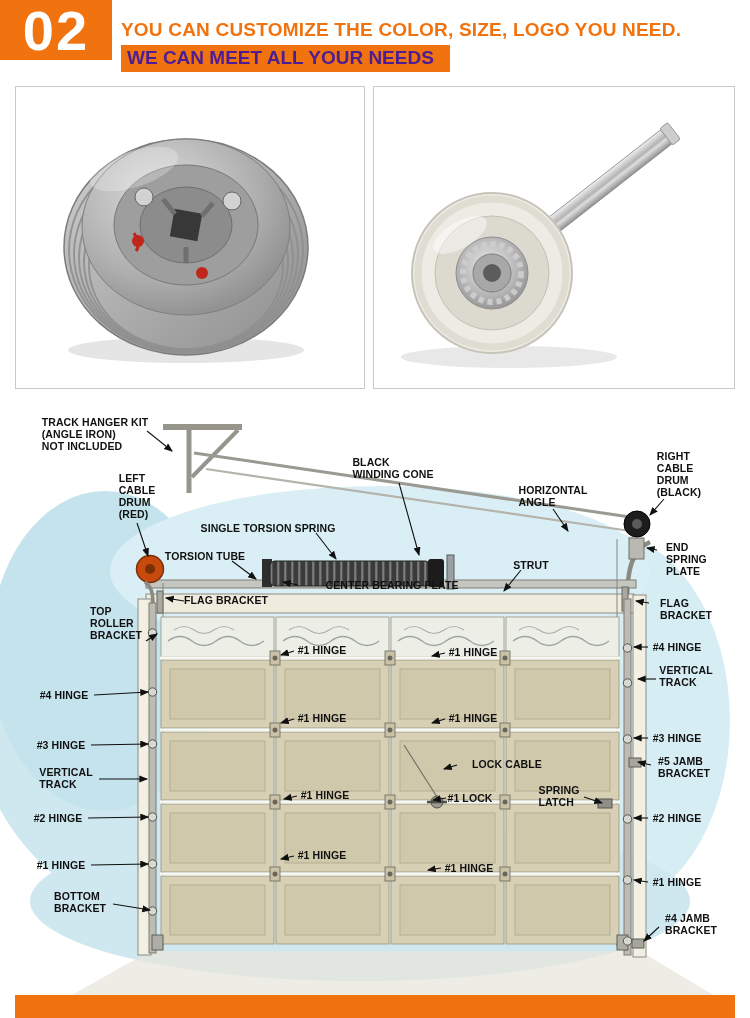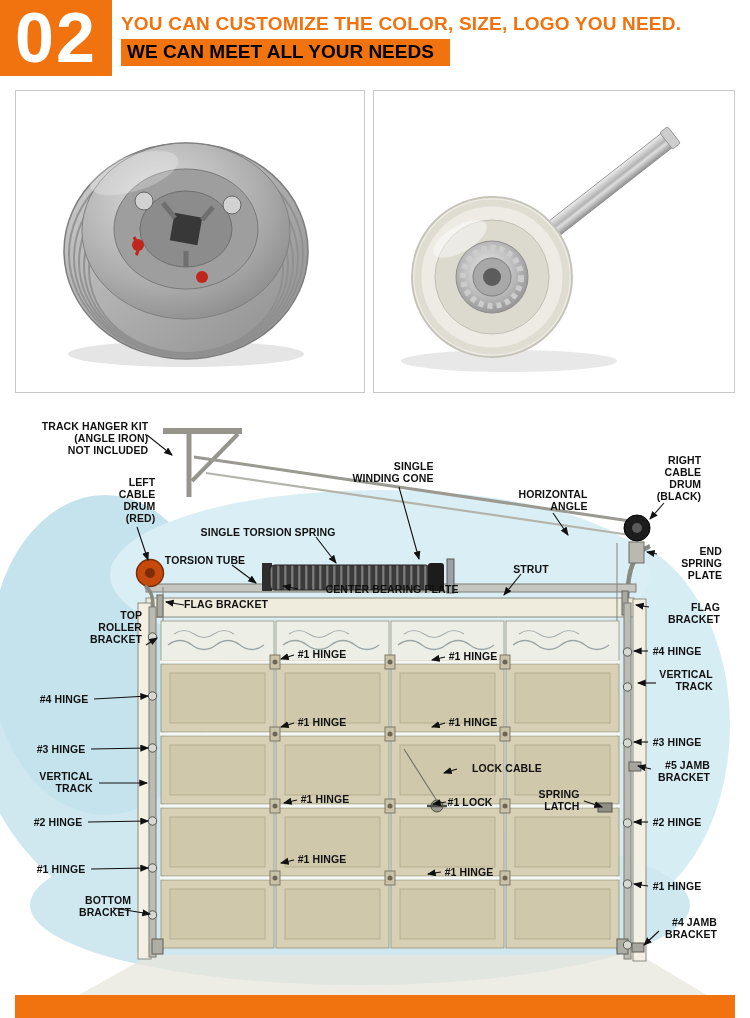--- a/index.html
+++ b/index.html
@@ -5,45 +5,45 @@
   :root { --accent:#F1730F; }
   * { margin:0; padding:0; box-sizing:border-box; }
   html,body { background:#fff; }
   body {
     width:750px; height:1018px; position:relative; overflow:hidden;
     font-family:"Liberation Sans", sans-serif;
   }
   
   .header { display:flex; align-items:flex-start; }
   .num-badge {
-    width:112px; height:76px; background:var(--accent); color:#fff;
+    width:112px; height:60px; background:var(--accent); color:#fff;
     display:flex; align-items:center; justify-content:center;
-    font-size:70px; font-weight:800; letter-spacing:2px; flex:0 0 auto;
-  }
-  .header-text { padding:13px 0 0 9px; }
+    font-size:56px; font-weight:800; letter-spacing:2px; flex:0 0 auto;
+  }
+  .header-text { padding:19px 0 0 9px; }
   .h-line1 { color:var(--accent); font-weight:800; font-size:19px; letter-spacing:.2px; }
   .h-line2 {
-    display:inline-block; background:var(--accent); color:#000000;
+    display:inline-block; background:var(--accent); color:#4c1d95;
     font-weight:800; font-size:19px; padding:2px 16px 3px 6px; margin-top:4px;
   }
   
   .products { display:flex; gap:8px; margin:14px 15px 0 15px; }
   .photo-box {
     border:1px solid #c9c9c9; background:#fff; height:303px;
     display:flex; align-items:center; justify-content:center; overflow:hidden;
   }
   .photo-box.left { width:350px; }
   .photo-box.right { width:362px; }
   
   .diagram-wrap { position:relative; width:750px; height:595px; margin-top:12px; }
   .diagram-wrap > svg { position:absolute; left:0; top:0; }
   .label-layer { position:absolute; inset:0; }
   .dlabel {
     position:absolute; transform:translateX(-50%);
-    text-align:right; font-size:10.5px; font-weight:700; line-height:1.14;
+    text-align:left; font-size:10.5px; font-weight:700; line-height:1.14;
     white-space:pre-line; color:#101010; letter-spacing:.1px;
   }
   
   .bottom-bar { position:absolute; left:15px; right:15px; bottom:0; height:23px; background:var(--accent); }
 </style>
 </head>
 <body>
 
 <header class="header">
   <div class="num-badge">
@@ -333,23 +333,23 @@
       <div class="dlabel" style="left: 226px; top: 194px;">FLAG BRACKET</div>
       <div class="dlabel" style="left: 116px; top: 205px;">TOP
 ROLLER
 BRACKET</div>
       <div class="dlabel" style="left: 64px; top: 289px;">#4 HINGE</div>
       <div class="dlabel" style="left: 61px; top: 339px;">#3 HINGE</div>
       <div class="dlabel" style="left: 66px; top: 366px;">VERTICAL
 TRACK</div>
       <div class="dlabel" style="left: 58px; top: 412px;">#2 HINGE</div>
       <div class="dlabel" style="left: 61px; top: 459px;">#1 HINGE</div>
-      <div class="dlabel" style="left: 80px; top: 490px; margin-left: 25px;">BOTTOM
+      <div class="dlabel" style="left: 80px; top: 490px;">BOTTOM
 BRACKET</div>
-      <div class="dlabel" style="left: 393px; top: 56px;">SINGLE
+      <div class="dlabel" style="left: 393px; top: 56px;">BLACK
 WINDING CONE</div>
       <div class="dlabel" style="left: 378px; top: 179px; padding-left: 28px;">CENTER BEARING PLATE</div>
       <div class="dlabel" style="left: 553px; top: 84px;">HORIZONTAL
 ANGLE</div>
       <div class="dlabel" style="left: 531px; top: 159px;">STRUT</div>
       <div class="dlabel" style="left: 679px; top: 50px;">RIGHT
 CABLE
 DRUM
 (BLACK)</div>
       <div class="dlabel" style="left: 694px; top: 141px;">END SPRING

